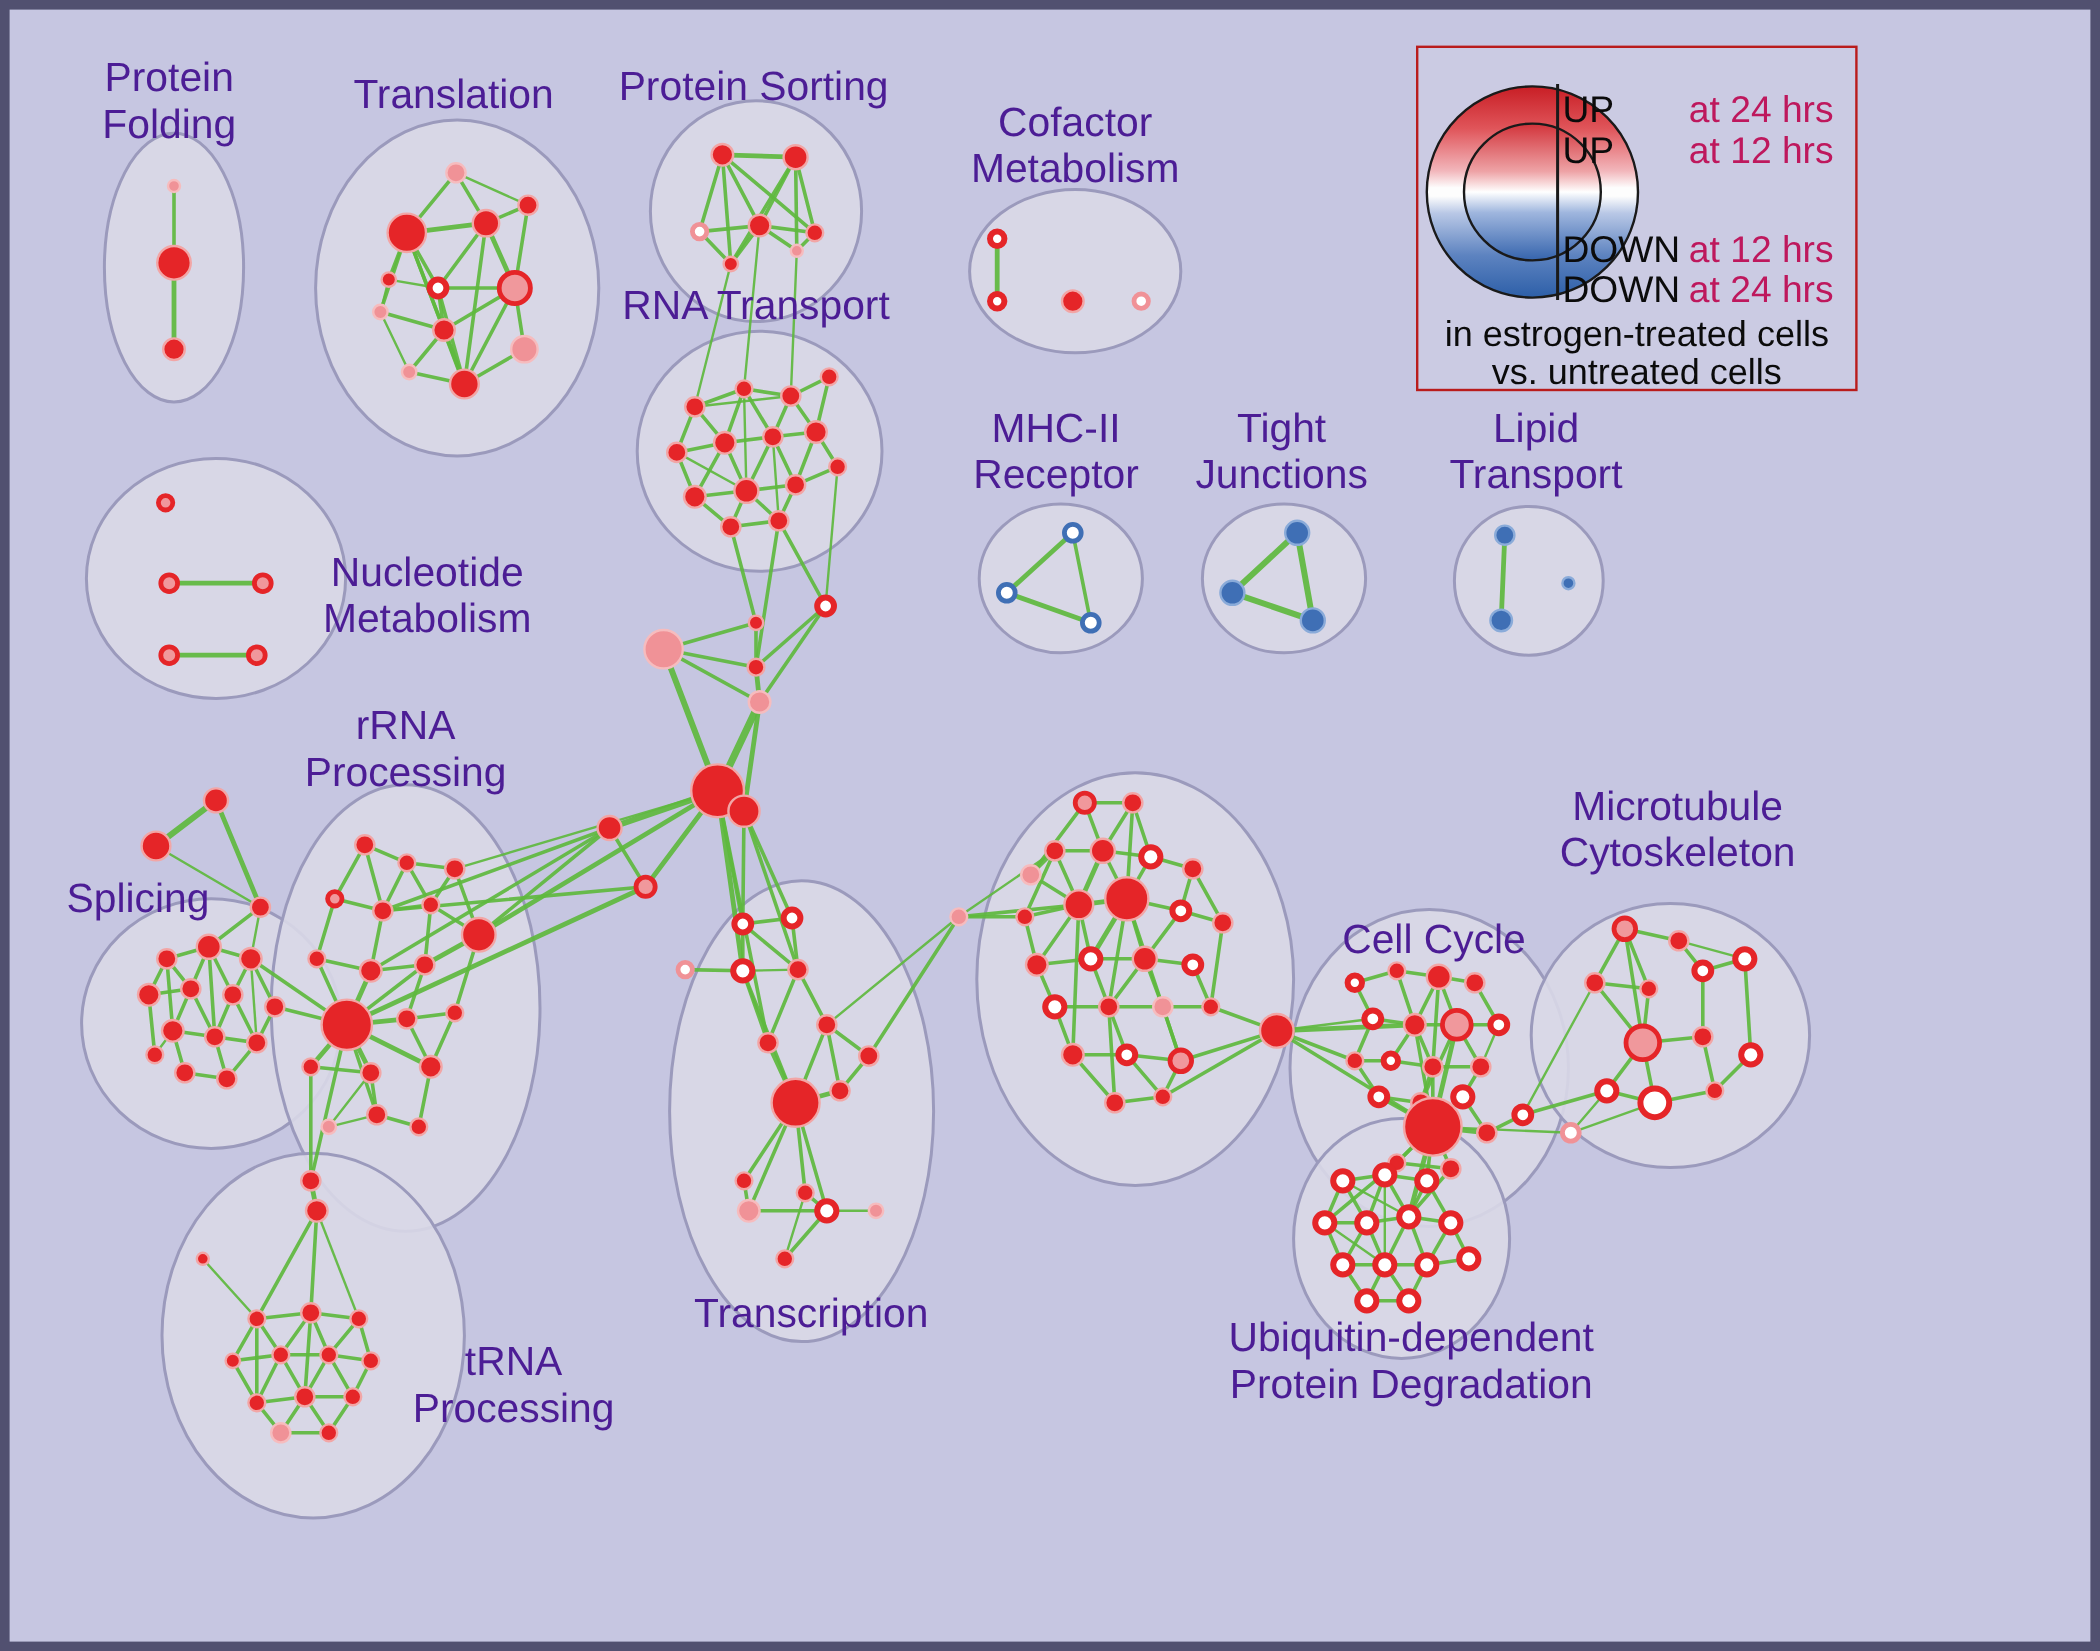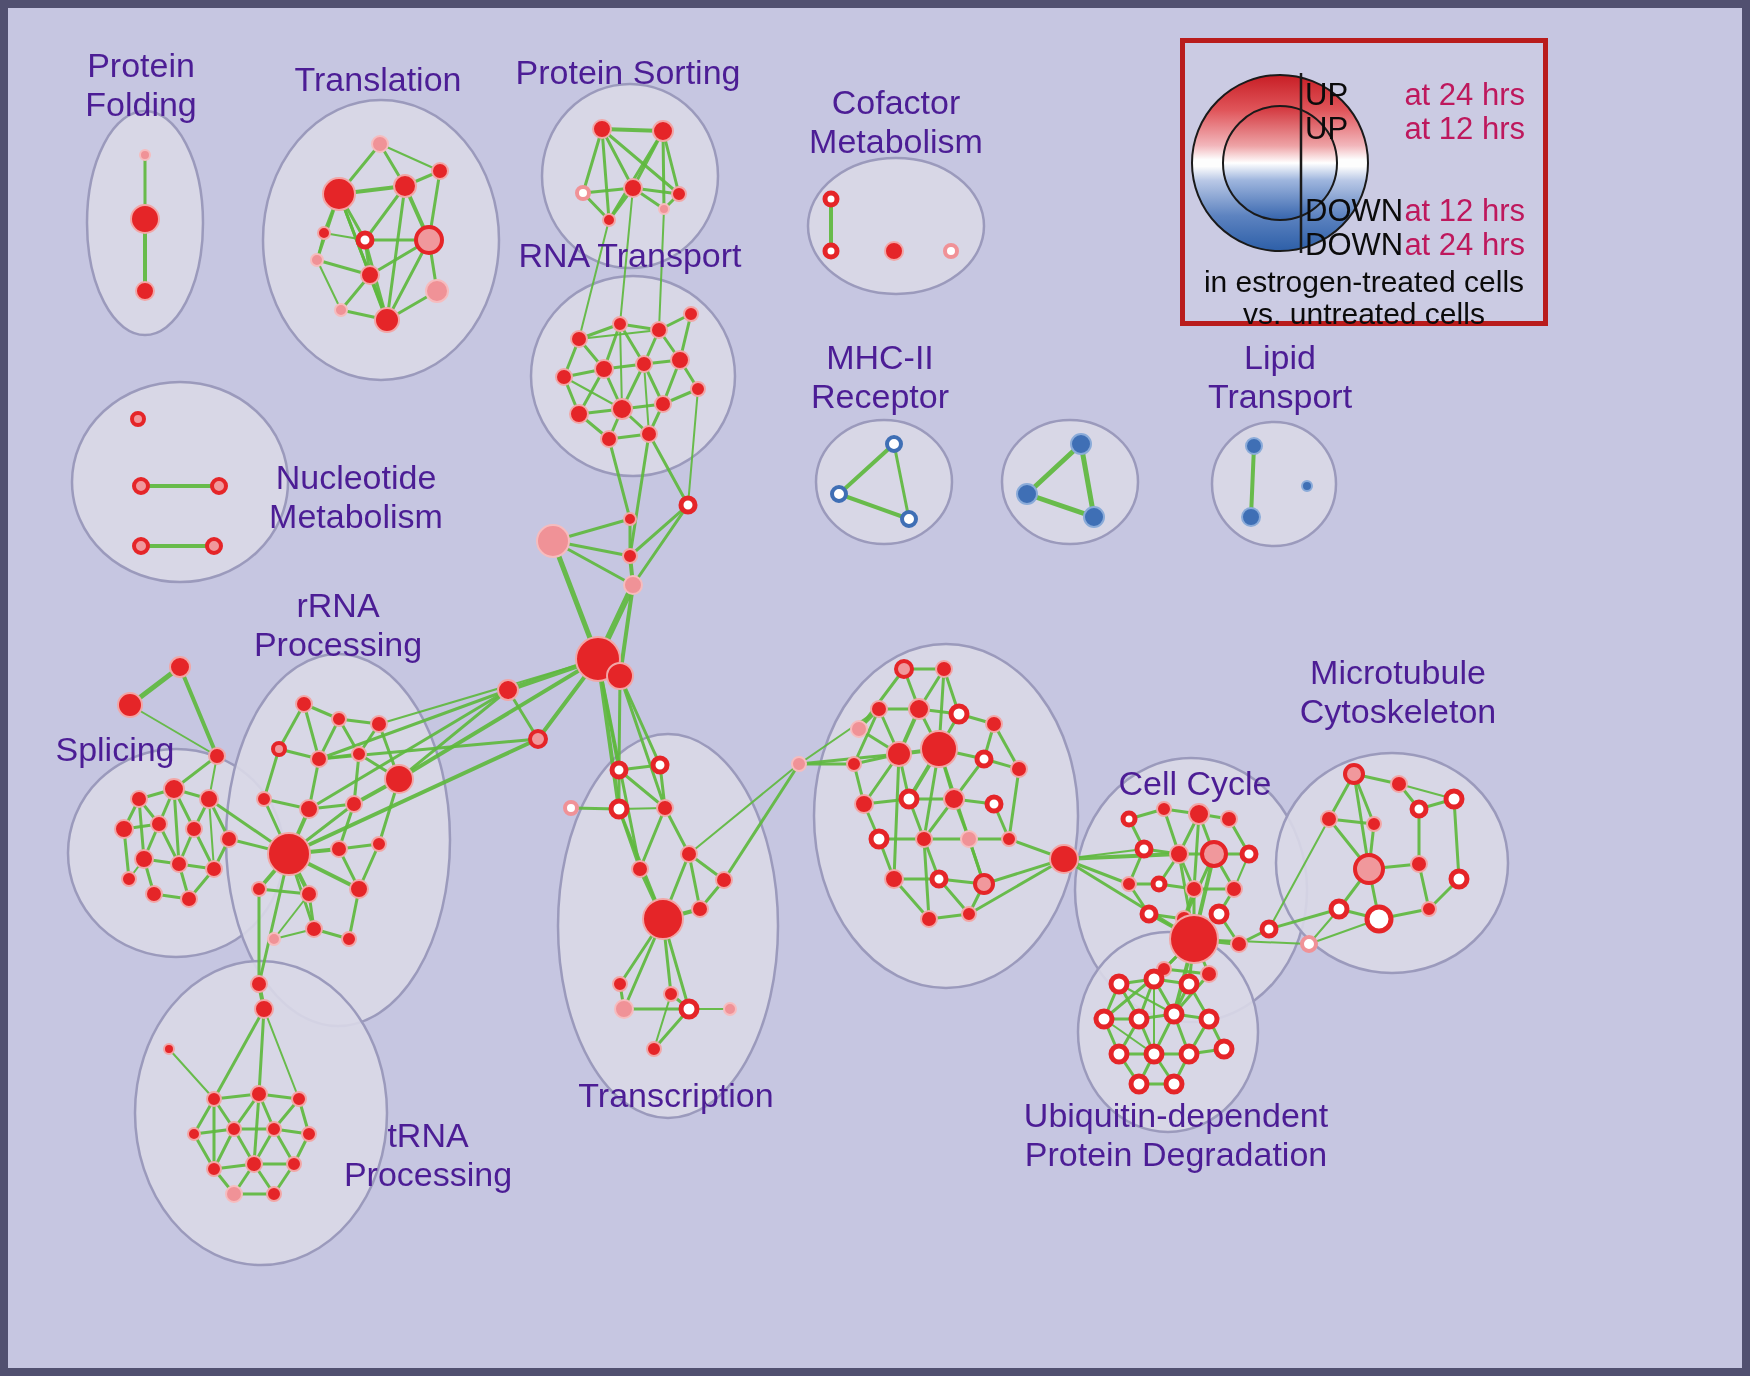--- a/index.html
+++ b/index.html
@@ -20,21 +20,21 @@
     white-space:pre-line;
     text-align:center;
     font-size:34px;
     color:#4c1d95;
     line-height:1.14;
   }
   .legend{
     position:absolute;
     left:1172px;top:30px;
     width:368px;height:288px;
-    border:5px solid #b91c1c;
+    border:2px solid #b91c1c;
     background:#cbcbe3;
     box-sizing:border-box;
   }
   .legend svg{position:absolute;left:0;top:0;}
   .lg-row{position:absolute;left:0;width:100%;height:34px;}
   .lg-dir{position:absolute;left:120px;font-size:31px;color:#0b0b0b;}
   .lg-time{position:absolute;right:18px;font-size:31px;color:#be185d;}
   .lg-caption{position:absolute;left:0;width:100%;text-align:center;font-size:30px;color:#0b0b0b;}
 </style>
 </head>
@@ -680,20 +680,22 @@
   <div id="labels">
       <div class="cluster-label" style="left: 133px; top: 38px;">Protein
 Folding</div>
       <div class="cluster-label" style="left: 370px; top: 52px;">Translation</div>
       <div class="cluster-label" style="left: 620px; top: 45px;">Protein Sorting</div>
       <div class="cluster-label" style="left: 888px; top: 75px;">Cofactor
 Metabolism</div>
       <div class="cluster-label" style="left: 622px; top: 228px;">RNA Transport</div>
       <div class="cluster-label" style="left: 872px; top: 330px;">MHC-II
 Receptor</div>
+      <div class="cluster-label" style="left: 1060px; top: 330px;">Tight
+Junctions</div>
       <div class="cluster-label" style="left: 1272px; top: 330px;">Lipid
 Transport</div>
       <div class="cluster-label" style="left: 348px; top: 450px;">Nucleotide
 Metabolism</div>
       <div class="cluster-label" style="left: 107px; top: 722px;">Splicing</div>
       <div class="cluster-label" style="left: 330px; top: 578px;">rRNA
 Processing</div>
       <div class="cluster-label" style="left: 380px; top: 1108px; margin-left: 40px;">tRNA
 Processing</div>
       <div class="cluster-label" style="left: 668px; top: 1068px;">Transcription</div>

